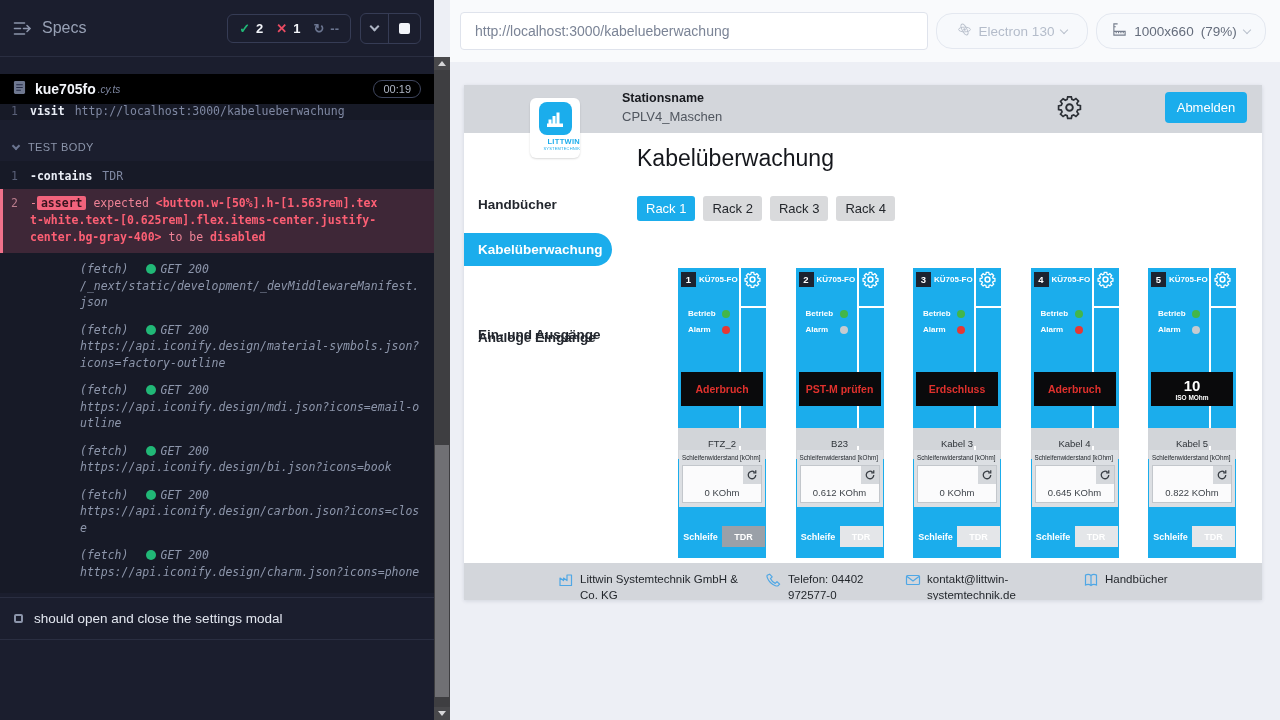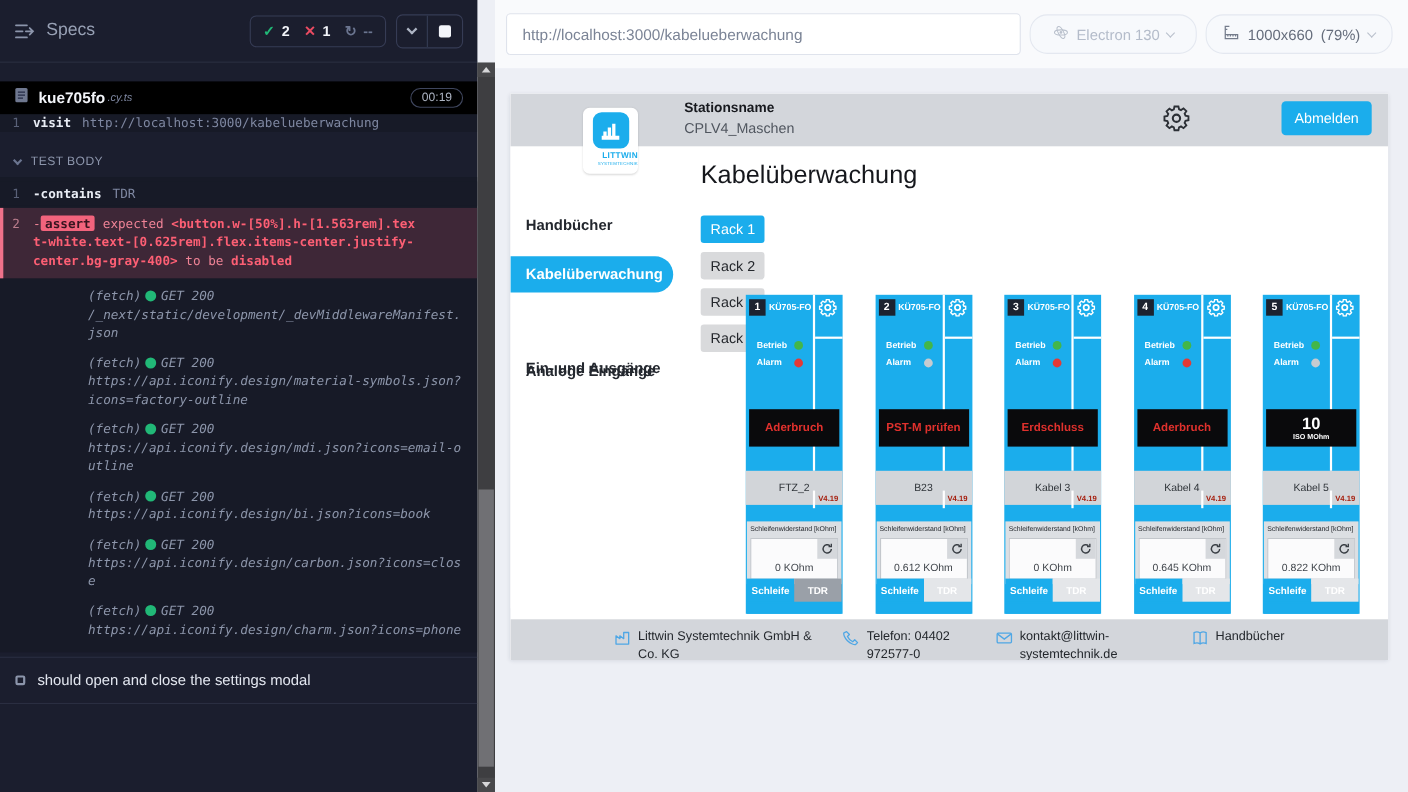--- a/index.html
+++ b/index.html
@@ -41,21 +41,21 @@
 
   .cmd-log { background:#171a27; padding:4px 0 8px; }
   .assert-block { display:flex; background:#3e2737; border-left:3px solid #f0718a; padding:6px 10px 7px 0; margin:2px 0; }
   .assert-num { width:27px; flex:none; text-align:right; padding-right:12px; color:#bb7d8d; font-size:11.5px; line-height:17px; }
   .assert-body { width:352px; font-size:11.5px; line-height:17px; color:#ef8396; word-break:break-all; }
   .assert-chip { background:#f2637c; color:#38141f; font-weight:bold; padding:0 4px; border-radius:2px; }
   .assert-sel, .assert-state { font-weight:bold; color:#fd5f74; }
 
   .fetch-row { padding:6px 14px 5px 80px; font-size:11.5px; line-height:16.5px; color:#8d96ab; font-style:italic; }
   .fetch-line1 { display:flex; align-items:center; gap:4px; }
-  .fetch-pre { }
+  .fetch-pre { margin-right:14px; }
   .dot-green { width:10px; height:10px; border-radius:50%; background:var(--green,#21b877); flex:none; font-style:normal; }
   .fetch-url { display:block; word-break:break-all; width:340px; }
 
   .next-test { margin-top:4px; border-top:1px solid #2a2e41; border-bottom:1px solid #2a2e41; padding:13px 14px; display:flex; align-items:center; gap:11px; color:#e3e7f0; font-size:13.5px; }
   .sq-outline { width:9px; height:9px; border:2px solid #8c95ab; border-radius:2px; flex:none; }
 
   
   .rep-scroll { position:absolute; left:434px; top:57px; width:16px; height:663px; background:#3e3e41; }
   .scroll-btn { position:absolute; left:0; width:16px; height:13px; display:flex; align-items:center; justify-content:center; background:#48484b; }
   .scroll-btn.up { top:0; } .scroll-btn.down { bottom:0; }
@@ -87,21 +87,21 @@
 
   .app-nav { position:absolute; left:0; top:48px; width:157px; height:420px; background:#fff; }
   .nav-item { position:absolute; left:14px; height:18px; line-height:18px; font-size:13.5px; font-weight:bold; color:#23272e; cursor:pointer; white-space:nowrap; }
   .nav-item:nth-of-type(1) { top:63px; }
   .nav-item:nth-of-type(2) { top:100px; }
   .nav-item:nth-of-type(3) { top:152px;margin-top:41px; }
   .nav-item:nth-of-type(4) { top:196px; }
   .nav-item.active { left:0; width:148px; height:33px; line-height:33px; padding-left:14px; background:var(--brand,#1badec); color:#fff; border-radius:0 18px 18px 0; }
 
   .page-title { position:absolute; left:173px; top:60px; font-size:23px; font-weight:normal; color:#15171c; }
-  .tabs { position:absolute; left:173px; top:111px; display:flex; gap:8px;flex-direction:column; }
+  .tabs { position:absolute; left:173px; top:111px; display:flex; gap:8px; }
   .tab { height:25px; padding:0 9px; display:flex; align-items:center; background:#d9dadc; color:#24272c; font-size:13px; border-radius:3px; cursor:pointer; white-space:nowrap; }
   .tab.active { background:var(--brand,#1badec); color:#fff; }
 
   .cards { position:absolute; left:214px; top:183px; display:flex; gap:29.5px; }
   .card { position:relative; width:88px; height:290px; background:var(--brand,#1badec); flex:none; }
   .vline { position:absolute; left:61px; top:0; width:2px; height:160px; background:#fff; }
   .hline { position:absolute; left:63px; top:38px; width:25px; height:2px; background:#fff; }
   .badge { position:absolute; left:3px; top:4px; width:15px; height:15px; background:#1c2330; color:#fff; font-size:9.5px; font-weight:bold; display:flex; align-items:center; justify-content:center; }
   .model { position:absolute; left:21px; top:7px; color:#fff; font-weight:bold; font-size:8px; white-space:nowrap; }
   .card-gear { position:absolute; left:66px; top:3px; width:17px; height:17px; color:#fff; cursor:pointer; }
@@ -113,21 +113,21 @@
   .dot.alarm-dot { background:#c7cbd0; }
   .dot.alarm-dot.on { background:var(--alarmred,#e43935); }
   .status { position:absolute; left:3px; top:104px; width:82px; height:34px; background:#0a0a0c; display:flex; flex-direction:column; align-items:center; justify-content:center; }
   .status-text { color:var(--statusred,#e0312d); font-weight:bold; font-size:10.5px; white-space:nowrap; }
   .status-text:empty, .status-big:empty, .status-sub:empty { display:none; }
   .status-big { color:#fff; font-weight:bold; font-size:15px; line-height:16px; }
   .status-sub { color:#fff; font-weight:bold; font-size:6.5px; }
   .cable { position:absolute; left:0; top:160px; width:88px; height:31px; background:#d2d5d9; color:#2e3338; font-size:9.5px; display:flex; align-items:center; justify-content:center; }
   .vline2 { position:absolute; left:61px; top:178px; width:2px; height:16px; background:#fff; }
   .version { position:absolute; left:62px; top:182px; width:26px; text-align:center; color:#a6200f; font-size:7px; font-weight:bold; }
-  .meas { position:absolute; left:1px; top:206px; width:86px; height:57px; background:#dcdfe3; }
+  .meas { position:absolute; left:1px; top:182px; width:86px; height:57px; background:#dcdfe3; }
   .meas-label { font-size:6.3px; color:#23272c; padding:4px 0 0 3px; white-space:nowrap; }
   .meas-box { position:absolute; left:3px; top:15px; width:80px; height:38px; background:#fbfbfc; border:1px solid #c3c7cc; }
   .refresh-btn { position:absolute; right:0; top:0; width:18px; height:18px; background:#d5d8dc; color:#3a3f45; display:flex; align-items:center; justify-content:center; cursor:pointer; }
   .meas-value { position:absolute; bottom:4px; left:0; width:100%; text-align:center; font-size:9.5px; color:#3f444a; }
   .btns { position:absolute; left:1px; top:258px; width:86px; height:21px; display:flex; }
   .btn { flex:1; border:none; color:#fff; font-weight:bold; font-size:9px; font-family:"Liberation Sans",sans-serif; display:flex; align-items:center; justify-content:center; cursor:pointer; }
   .btn-loop { background:var(--brand,#1badec); }
   .btn-tdr { background:#e4e6e9; }
   .btn-tdr.dark { background:#9aa0a8; }
   .bottom-strip { position:absolute; left:1px; top:281px; width:86px; height:9px; background:var(--brand,#1badec); }

